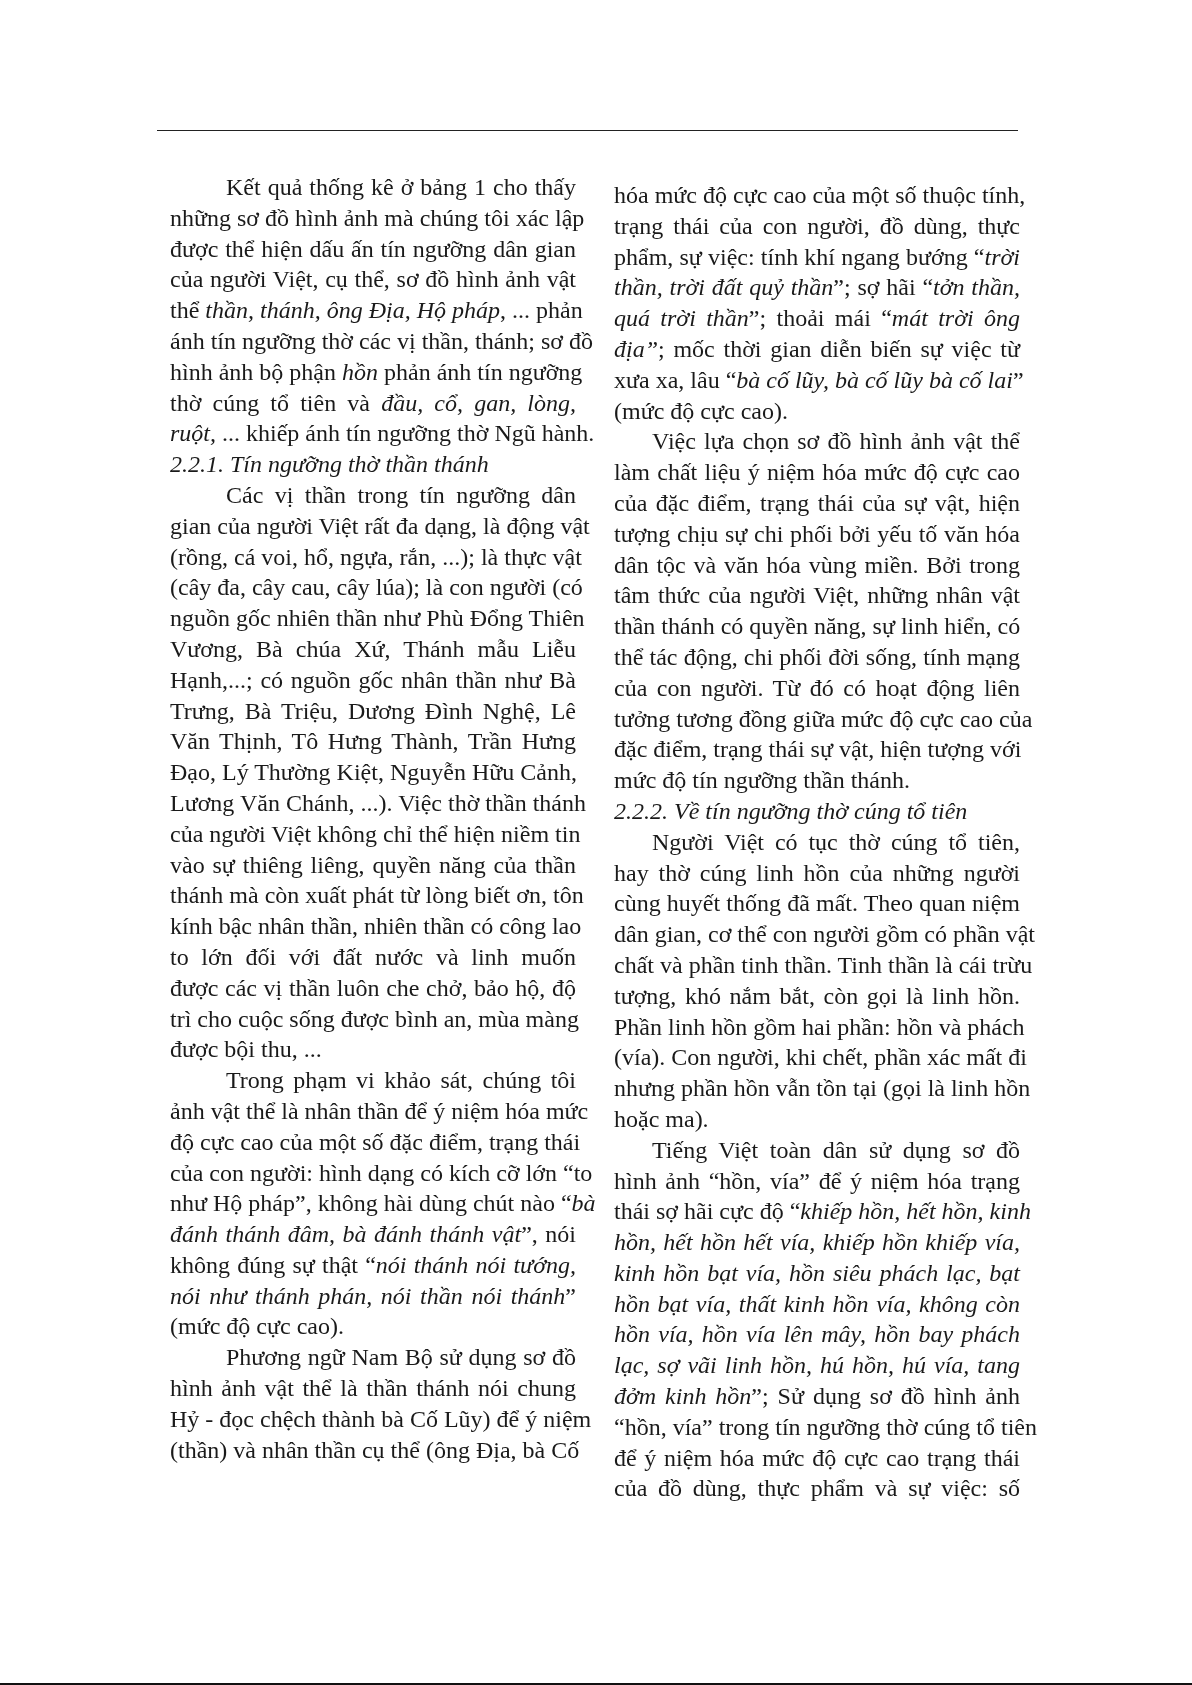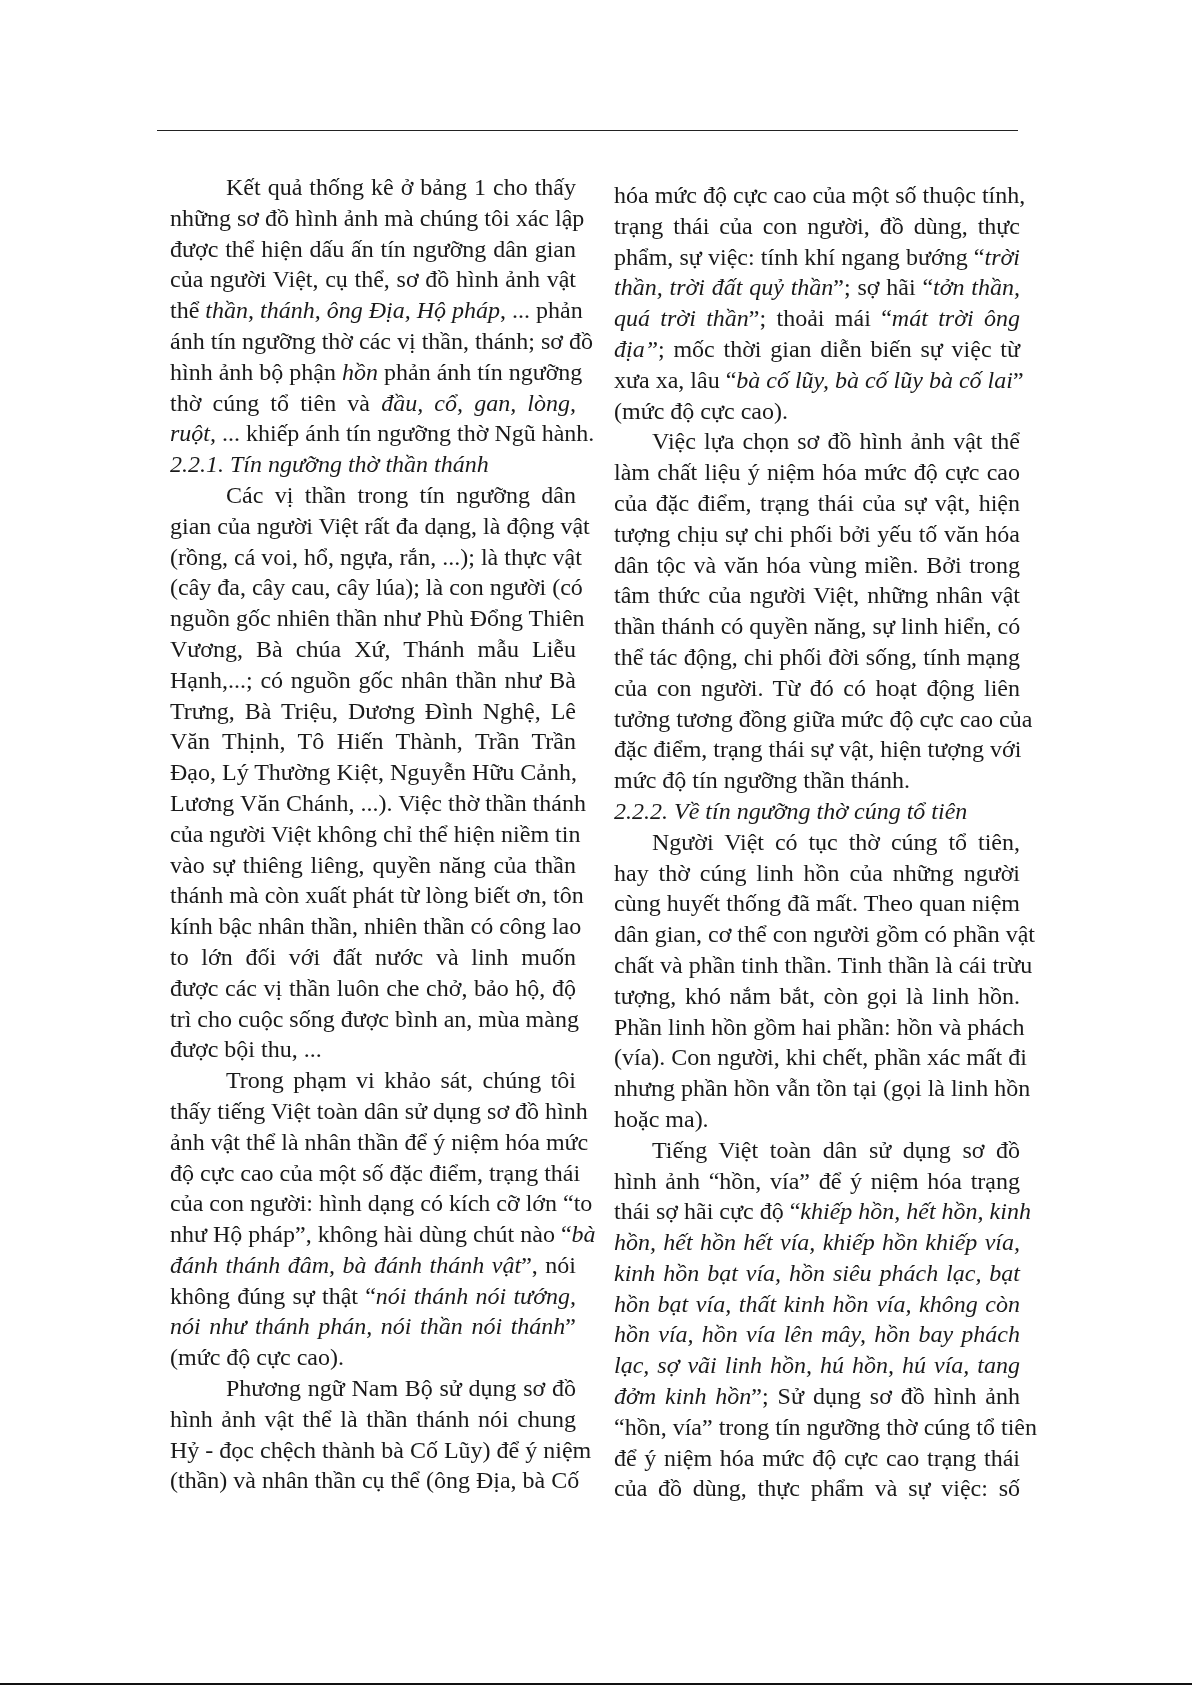--- a/index.html
+++ b/index.html
@@ -35,33 +35,32 @@
     <div class="line last"><span class="it">ruột,</span><span> ... khiếp ánh tín ngưỡng thờ Ngũ hành.</span></div>
     <div class="line last"><span class="it">2.2.1. Tín ngưỡng thờ thần thánh</span></div>
     <div class="line indent"><span>Các vị thần trong tín ngưỡng dân</span></div>
     <div class="line"><span>gian của người Việt rất đa dạng, là động vật</span></div>
     <div class="line"><span>(rồng, cá voi, hổ, ngựa, rắn, ...); là thực vật</span></div>
     <div class="line"><span>(cây đa, cây cau, cây lúa); là con người (có</span></div>
     <div class="line"><span>nguồn gốc nhiên thần như Phù Đổng Thiên</span></div>
     <div class="line"><span>Vương, Bà chúa Xứ, Thánh mẫu Liễu</span></div>
     <div class="line"><span>Hạnh,...; có nguồn gốc nhân thần như Bà</span></div>
     <div class="line"><span>Trưng, Bà Triệu, Dương Đình Nghệ, Lê</span></div>
-    <div class="line"><span>Văn Thịnh, Tô Hiến Thành, Trần Trần</span></div>
+    <div class="line"><span>Văn Thịnh, Tô Hưng Thành, Trần Hưng</span></div>
     <div class="line"><span>Đạo, Lý Thường Kiệt, Nguyễn Hữu Cảnh,</span></div>
     <div class="line"><span>Lương Văn Chánh, ...). Việc thờ thần thánh</span></div>
     <div class="line"><span>của người Việt không chỉ thể hiện niềm tin</span></div>
     <div class="line"><span>vào sự thiêng liêng, quyền năng của thần</span></div>
     <div class="line"><span>thánh mà còn xuất phát từ lòng biết ơn, tôn</span></div>
     <div class="line"><span>kính bậc nhân thần, nhiên thần có công lao</span></div>
     <div class="line"><span>to lớn đối với đất nước và linh muốn</span></div>
     <div class="line"><span>được các vị thần luôn che chở, bảo hộ, độ</span></div>
     <div class="line"><span>trì cho cuộc sống được bình an, mùa màng</span></div>
     <div class="line last"><span>được bội thu, ...</span></div>
     <div class="line indent"><span>Trong phạm vi khảo sát, chúng tôi</span></div>
-    <div class="line"><span>thấy tiếng Việt toàn dân sử dụng sơ đồ hình</span></div>
     <div class="line"><span>ảnh vật thể là nhân thần để ý niệm hóa mức</span></div>
     <div class="line"><span>độ cực cao của một số đặc điểm, trạng thái</span></div>
     <div class="line"><span>của con người: hình dạng có kích cỡ lớn “to</span></div>
     <div class="line"><span>như Hộ pháp”, không hài dùng chút nào “</span><span class="it">bà</span></div>
     <div class="line"><span class="it">đánh thánh đâm, bà đánh thánh vật</span><span>”, nói</span></div>
     <div class="line"><span>không đúng sự thật “</span><span class="it">nói thánh nói tướng,</span></div>
     <div class="line"><span class="it">nói như thánh phán, nói thần nói thánh</span><span>”</span></div>
     <div class="line last"><span>(mức độ cực cao).</span></div>
     <div class="line indent"><span>Phương ngữ Nam Bộ sử dụng sơ đồ</span></div>
     <div class="line"><span>hình ảnh vật thể là thần thánh nói chung</span></div>

